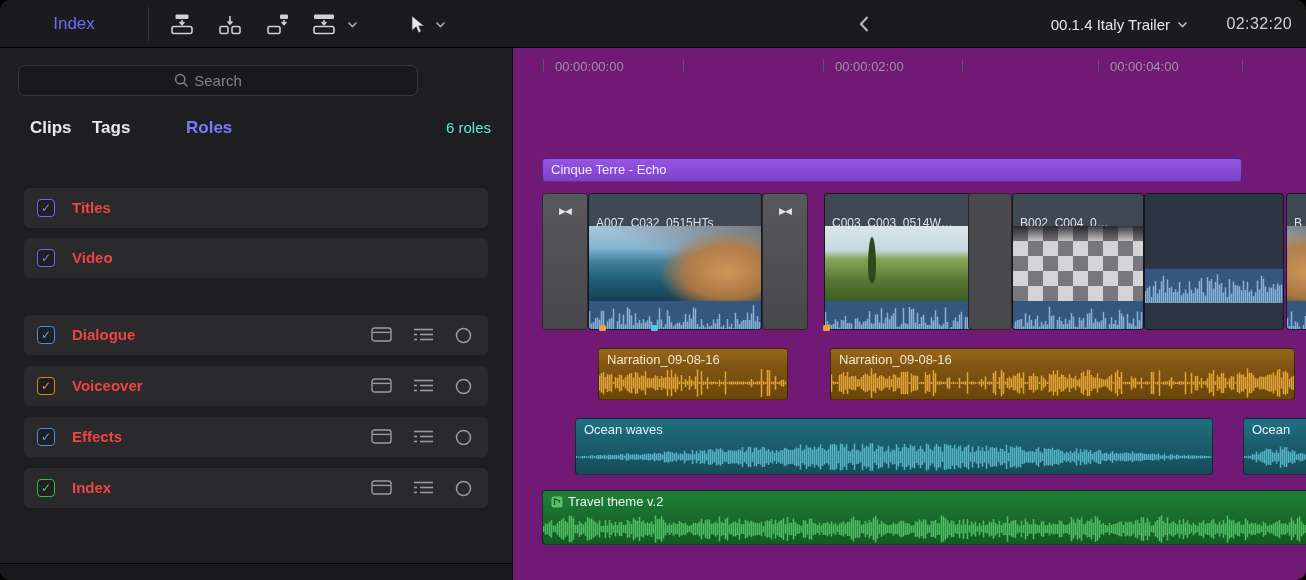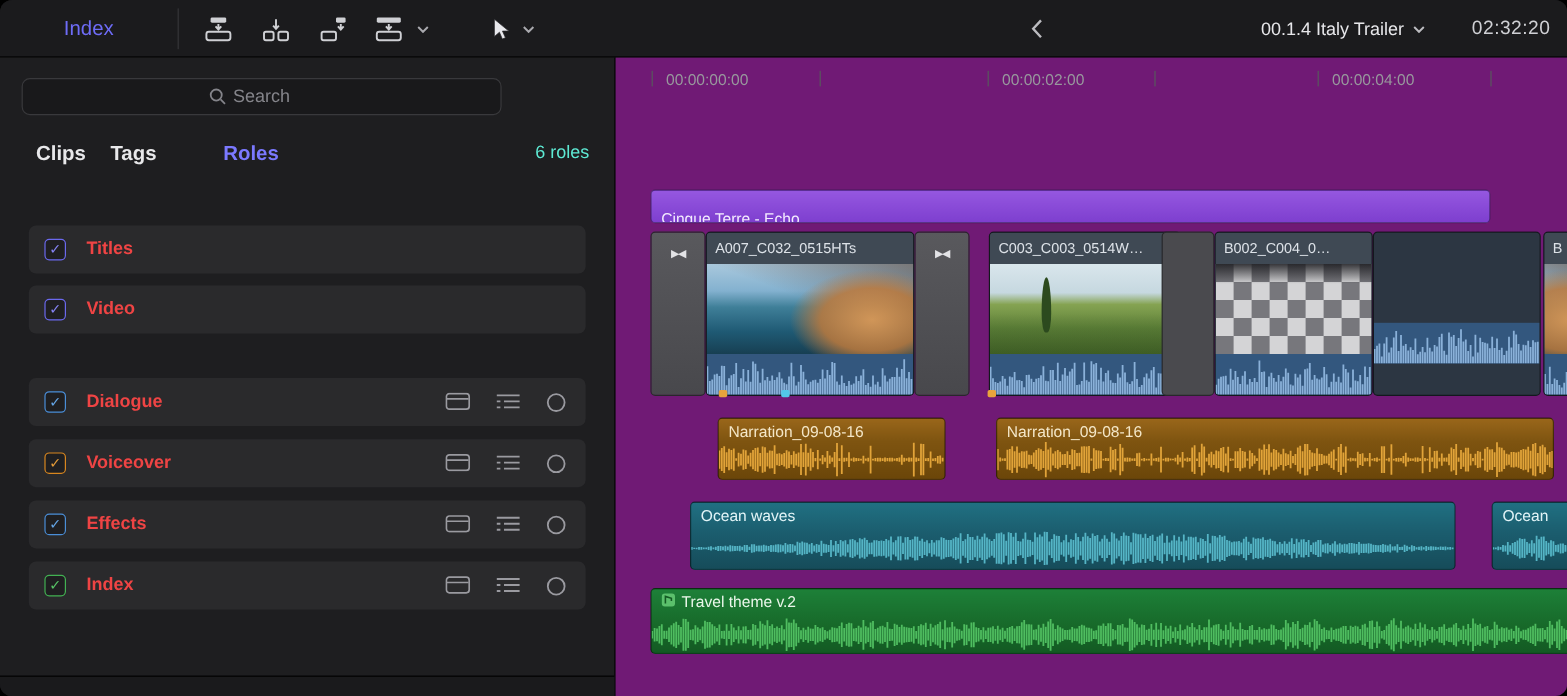--- a/index.html
+++ b/index.html
@@ -43,25 +43,25 @@
   .ic-lanes{right:96px}.ic-lines{right:54px}.ic-circle{right:16px}
   #panel-footer{position:absolute;left:0;bottom:0;width:100%;height:17px;background:#1a1a1c;border-top:1px solid #020202}
 
   
   #timeline{position:absolute;left:513px;top:48px;width:793px;height:532px;background:#701a75;overflow:hidden}
   .tick{position:absolute;top:11px;width:1px;height:13px;background:#58585d}
   .ruler-label{position:absolute;top:11px;font-size:13px;color:#98989d;white-space:nowrap}
 
   #title-clip{position:absolute;left:29px;top:110px;width:700px;height:24px;border-radius:4px;
               background:linear-gradient(180deg,#9557e0,#7e3fcf);border:1px solid rgba(0,0,0,.4);
-              color:#f4ecff;font-size:13px;line-height:22px;padding:13px 8px;white-space:nowrap;overflow:hidden}
+              color:#f4ecff;font-size:13px;line-height:22px;padding:0 8px;white-space:nowrap;overflow:hidden}
 
   #video-row{position:absolute;left:0;top:145px;width:100%;height:140px}
   .vclip{position:absolute;top:0;height:137px;border-radius:4px;overflow:hidden;border:1px solid rgba(0,0,0,.55);background:#2c3642}
-  .vhdr{height:26px;background:#3f4954;color:#dde2e8;font-size:12px;line-height:26px;padding:0 7px;white-space:nowrap;overflow:hidden}
+  .vhdr{height:26px;background:#3f4954;color:#dde2e8;font-size:12px;line-height:26px;padding:16px 7px;white-space:nowrap;overflow:hidden}
   .vthumb{height:75px}
   .vwave{height:34px;background:#33577e;position:relative}
   .vwave .wave{position:absolute;inset:0}
   .transition{position:absolute;top:0;height:137px;background:linear-gradient(180deg,#59595d,#48484c);
               border:1px solid #28282b;border-radius:4px;text-align:center;color:#e3e3e6;font-size:9px;
               letter-spacing:-1px;padding-top:12px}
   .gapclip{position:absolute;top:0;height:137px;background:#4a4a4e;border:1px solid #28282b;border-radius:4px}
   .marker{position:absolute;top:132px;width:7px;height:6px;border-radius:1.5px}
   .mk-orange{background:#e8a43c}.mk-cyan{background:#53c7e8}
 
@@ -75,21 +75,21 @@
   .cypress{position:absolute;left:27%;top:14%;width:8px;height:62%;background:#2c4a1e;border-radius:50% 50% 40% 40%/65% 65% 35% 35%}
   .t3{background:
       linear-gradient(180deg, rgba(28,28,32,.85) 0%, rgba(28,28,32,0) 22%),
       repeating-conic-gradient(#d4d4d6 0% 25%, #77777c 0% 50%);
       background-size:100% 100%,30px 30px}
   .t4{background:
       radial-gradient(26px 60px at 50% 55%, #dcccа6 0%, #cdb487 40%, rgba(0,0,0,0) 64%),
       linear-gradient(180deg,#7e6a50 0%,#8b7558 45%,#64513a 100%)}
 
   .aclip{position:absolute;border-radius:4px;overflow:hidden;border:1px solid rgba(0,0,0,.5)}
-  .albl{position:relative;z-index:2;font-size:13px;padding:3px 8px;white-space:nowrap;display:flex;align-items:flex-start;gap:5px}
+  .albl{position:relative;z-index:2;font-size:13px;padding:3px 8px;white-space:nowrap;display:flex;align-items:center;gap:5px}
   .aclip .wave{position:absolute;left:0;right:0;bottom:0;z-index:1}
   .narr{background:linear-gradient(180deg,#99661a 0%,#7e5410 38%,#6b4609 100%)}
   .narr .albl{color:#f4e7c8}
   .ocean{background:linear-gradient(180deg,#207082 0%,#1b5d6e 45%,#164c5a 100%)}
   .ocean .albl{color:#e2f4f7}
   .music{background:linear-gradient(180deg,#1d8038 0%,#176829 60%,#135a23 100%);border-radius:4px 0 0 4px}
   .music .albl{color:#eaf7ea}
   .cut-right{border-radius:4px 0 0 4px}
 </style>
 </head>

